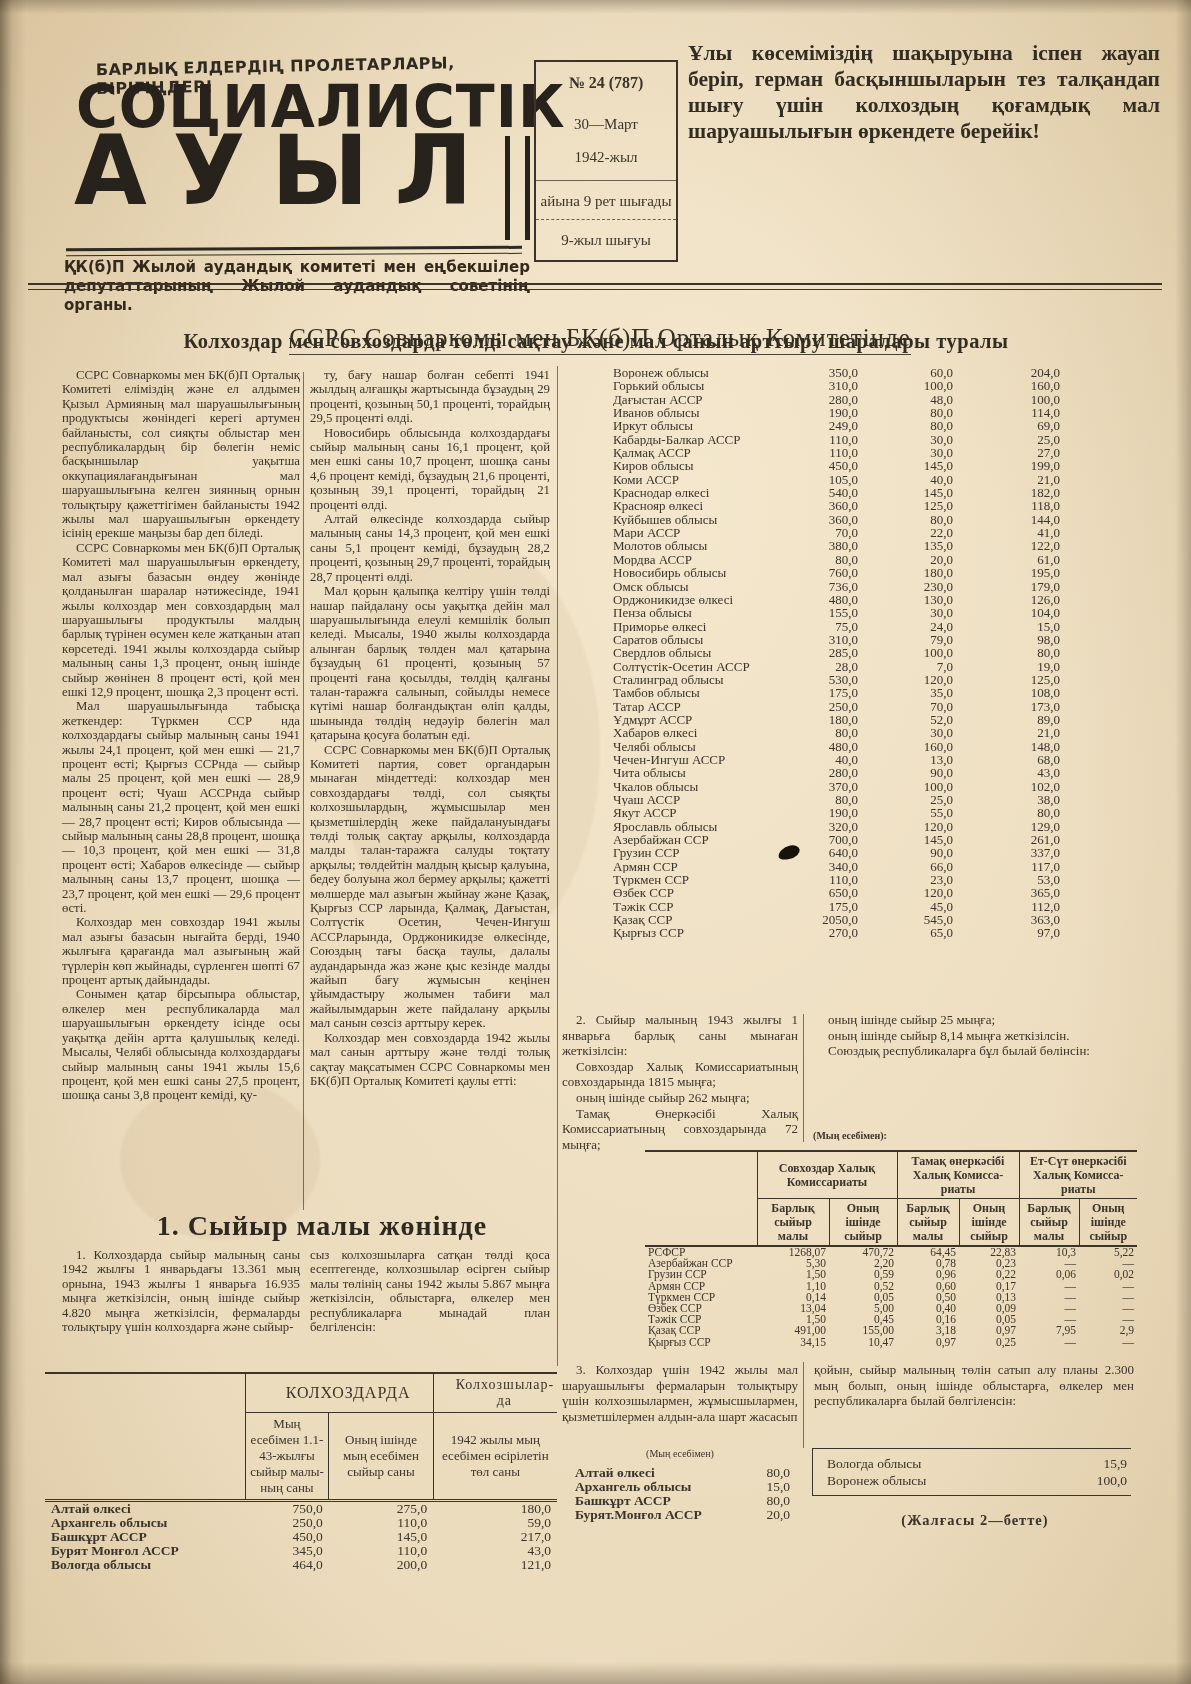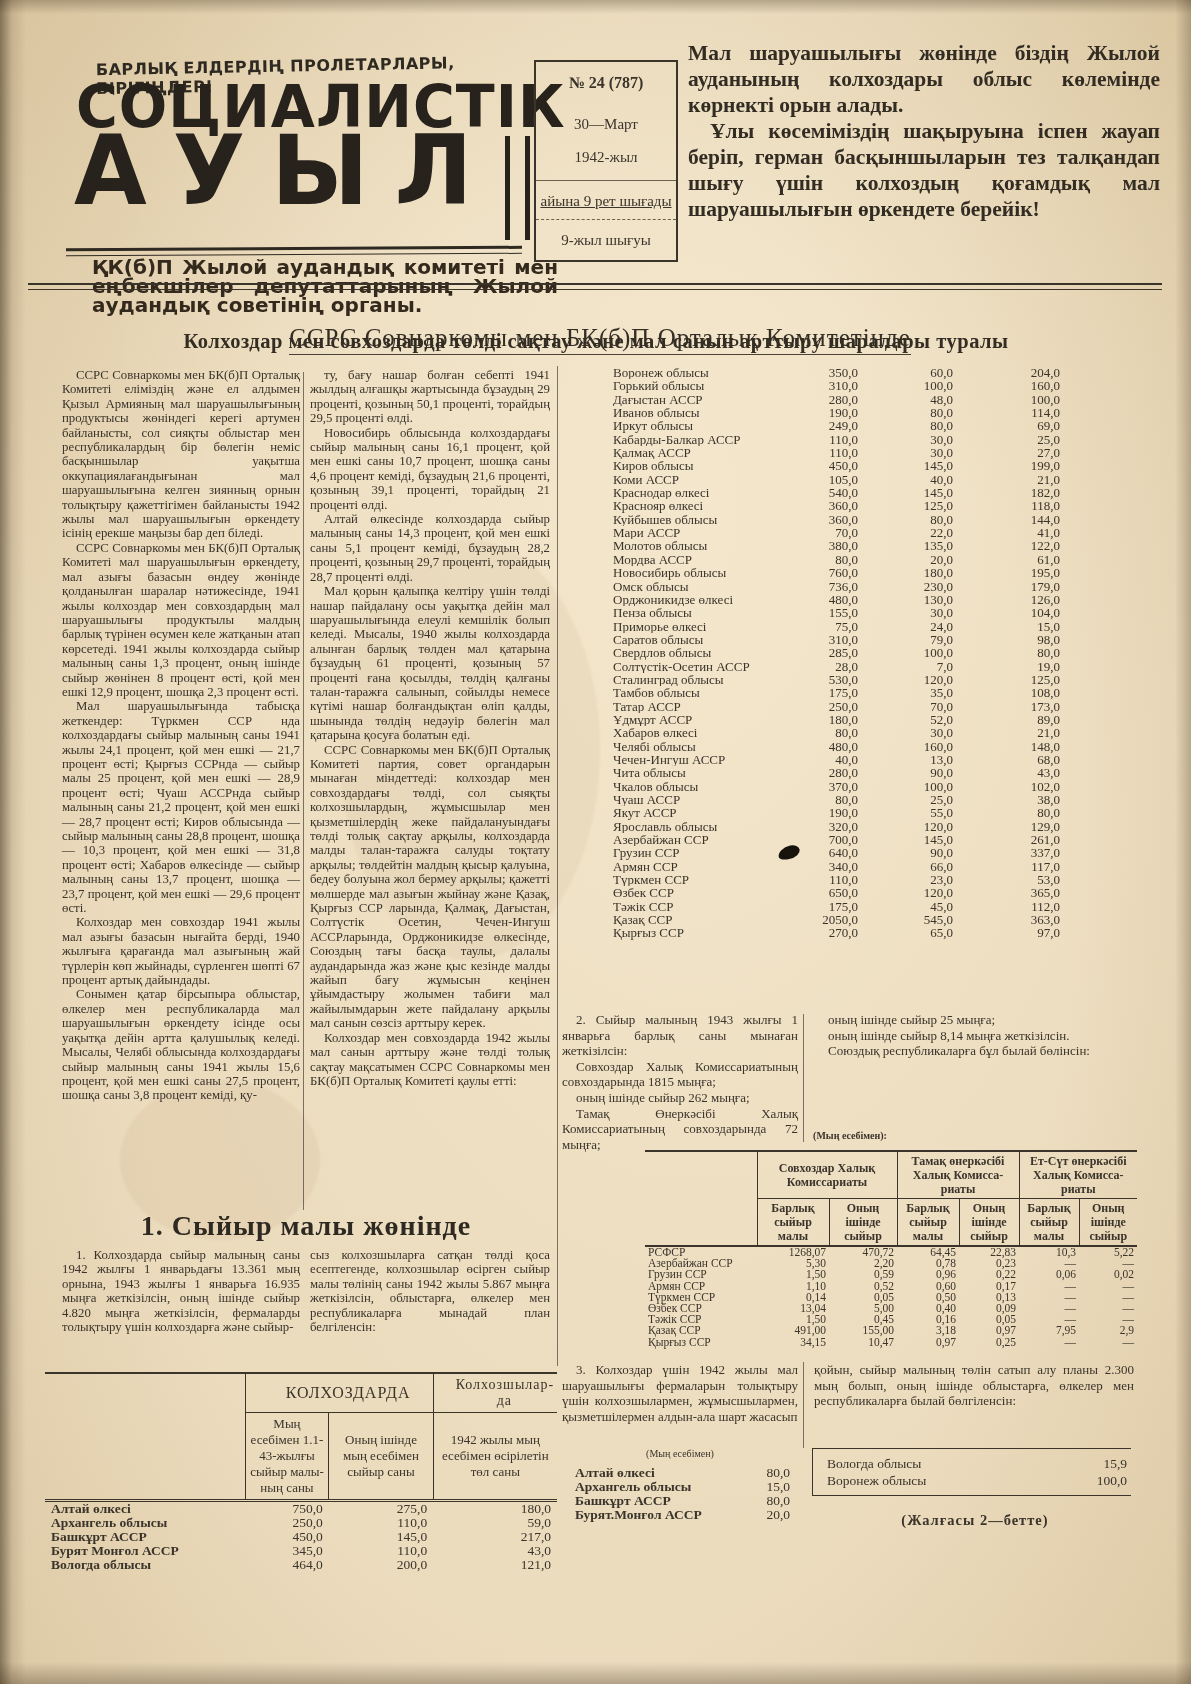--- a/index.html
+++ b/index.html
@@ -16,26 +16,26 @@
   .edge-right{right:0;top:0;width:16px;height:1684px;background:linear-gradient(270deg,rgba(45,32,14,.25),rgba(45,32,14,0));}
   .edge-bottom{left:0;bottom:0;width:1191px;height:22px;background:linear-gradient(0deg,rgba(45,32,14,.3),rgba(45,32,14,0));}
   .stain{border-radius:50%;filter:blur(1px);}
   .ink-blot{left:778px;top:846px;width:22px;height:13px;background:#17120c;border-radius:62% 38% 55% 45%/70% 45% 55% 30%;transform:rotate(-12deg);}
   
   .tagline{left:96px;top:56px;width:430px;font-family:"DejaVu Sans",sans-serif;font-weight:900;font-size:16px;letter-spacing:.5px;color:#2e2921;transform:rotate(-1.1deg);}
   .title1{left:76px;top:74px;width:452px;font-family:"DejaVu Sans",sans-serif;font-weight:900;font-size:57px;letter-spacing:1px;color:#27221b;transform:scaleY(1.02);white-space:nowrap;}
   .title2{left:74px;top:128px;width:452px;font-family:"DejaVu Sans",sans-serif;font-weight:900;font-size:94px;line-height:86px;letter-spacing:26px;color:#27221b;transform:scaleY(1.02);white-space:nowrap;}
   .mast-bars{left:505px;top:136px;width:15px;height:104px;border-left:5px solid #27221b;border-right:5px solid #27221b;}
   .mast-rule{left:66px;top:247px;width:456px;height:4px;border-top:3px solid #2e2921;border-bottom:1px solid #2e2921;transform:rotate(-.3deg);}
-  .organ{left:64px;top:258px;width:466px;font-family:"DejaVu Sans",sans-serif;font-weight:800;font-size:20px;line-height:19px;color:#33291d;text-align:justify;margin-left:28px;}
+  .organ{left:64px;top:258px;width:466px;font-family:"DejaVu Sans",sans-serif;font-weight:800;font-size:15px;line-height:19px;color:#33291d;text-align:justify;}
   .issue-box{left:534px;top:60px;width:140px;height:198px;border:2px solid #3a342b;text-align:center;font-size:15px;}
   .issue-box .num{margin-top:12px;font-weight:bold;font-size:16px;}
   .issue-box .date{margin-top:24px;}
   .issue-box .year{margin-top:16px;}
-  .issue-box .freq{margin-top:14px;padding-top:10px;border-top:1px solid #6b6150;line-height:20px;text-decoration:underline;}
+  .issue-box .freq{margin-top:14px;padding-top:10px;border-top:1px solid #6b6150;line-height:20px;}
   .issue-box .vol{margin-top:8px;padding-top:12px;border-top:1px dashed #6b6150;}
   .lead{left:688px;top:40px;width:472px;font-weight:bold;font-size:21.5px;line-height:26px;text-align:justify;color:#322c23;}
   .lead p{margin:0;}
   .lead p+p{text-indent:22px;}
   .top-rule{left:28px;top:283px;width:1134px;height:4px;border-top:2px solid #3a342b;border-bottom:1px solid #3a342b;}
   .headline{left:140px;top:292px;width:920px;text-align:center;font-size:25px;letter-spacing:1px;color:#332d24;margin-top:32px;}
   .headline span{display:inline-block;border-bottom:1px solid #4a4336;padding-bottom:2px;}
   .subheadline{left:40px;top:330px;width:1112px;text-align:center;font-weight:bold;font-size:20.5px;letter-spacing:.5px;color:#332d24;}
   
   .vrule{width:1px;background:rgba(58,52,43,.65);}
@@ -69,21 +69,21 @@
   .kt td{padding:0 6px;height:14px;line-height:14px;white-space:nowrap;font-size:13.5px;}
   .kt td.num{text-align:right;}
   .kt td.name{font-weight:bold;}
   
   .vlist .vrow{display:flex;height:14px;line-height:14px;font-size:13.5px;}
   .vlist .vname{flex:1;font-weight:bold;}
   .vlist .vval{width:70px;text-align:right;}
   .rightlist{border-top:1px solid #3a342b;border-bottom:1px solid #3a342b;border-left:1px solid #3a342b;padding:6px 4px 6px 14px;}
   .rightlist .vrow{height:17px;line-height:17px;font-weight:normal;}
   .rightlist .vname{font-weight:normal;}
-  .sec1-head{left:62px;top:1210px;width:488px;text-align:center;font-weight:bold;font-size:28px;letter-spacing:1px;color:#2e2921;}
+  .sec1-head{left:78px;top:1210px;width:488px;text-align:center;font-weight:bold;font-size:28px;letter-spacing:1px;color:#2e2921;}
   .footer-note{font-weight:bold;font-size:14.5px;letter-spacing:1px;}
 </style>
 </head>
 <body>
 
 <div class="page">
 
   <div class="abs edge-left"></div>
   <div class="abs edge-top"></div>
   <div class="abs edge-right"></div>
@@ -101,21 +101,20 @@
 
   <div class="abs issue-box">
     <div class="num">№ 24 (787)</div>
     <div class="date">30—Март</div>
     <div class="year">1942-жыл</div>
     <div class="freq">айына 9 рет шығады</div>
     <div class="vol">9-жыл шығуы</div>
   </div>
 
   <div class="abs lead">
-    <p>Мал шаруашылығы жөнінде біздің Жылой ауданының колхоздары облыс көлемінде көрнекті орын алады.</p>
     <p>Ұлы көсеміміздің шақыруына іспен жауап беріп, герман басқыншыларын тез талқандап шығу үшін колхоздың қоғамдық мал шаруашылығын өркендете берейік!</p>
   </div>
 
   <div class="abs top-rule"></div>
 
   <div class="abs headline"><span>ССРС Совнаркомы мен БК(б)П Орталық Комитетінде</span></div>
   <div class="abs subheadline">Колхоздар мен совхоздарда төлді сақтау және мал санын арттыру шаралары туралы</div>
 
   <div class="abs vrule" style="left:303px;top:372px;height:838px;"></div>
   <div class="abs vrule" style="left:557px;top:366px;height:1000px;"></div>

